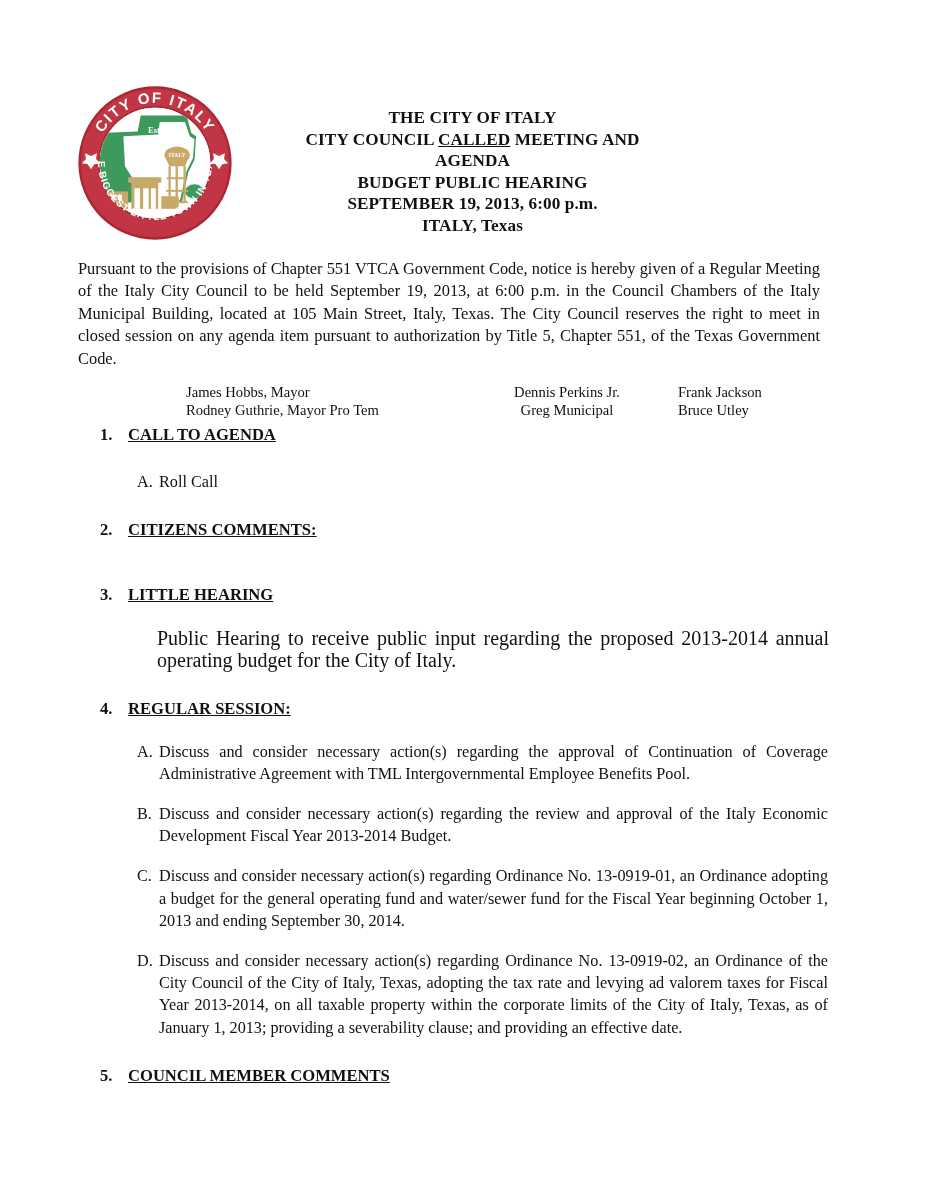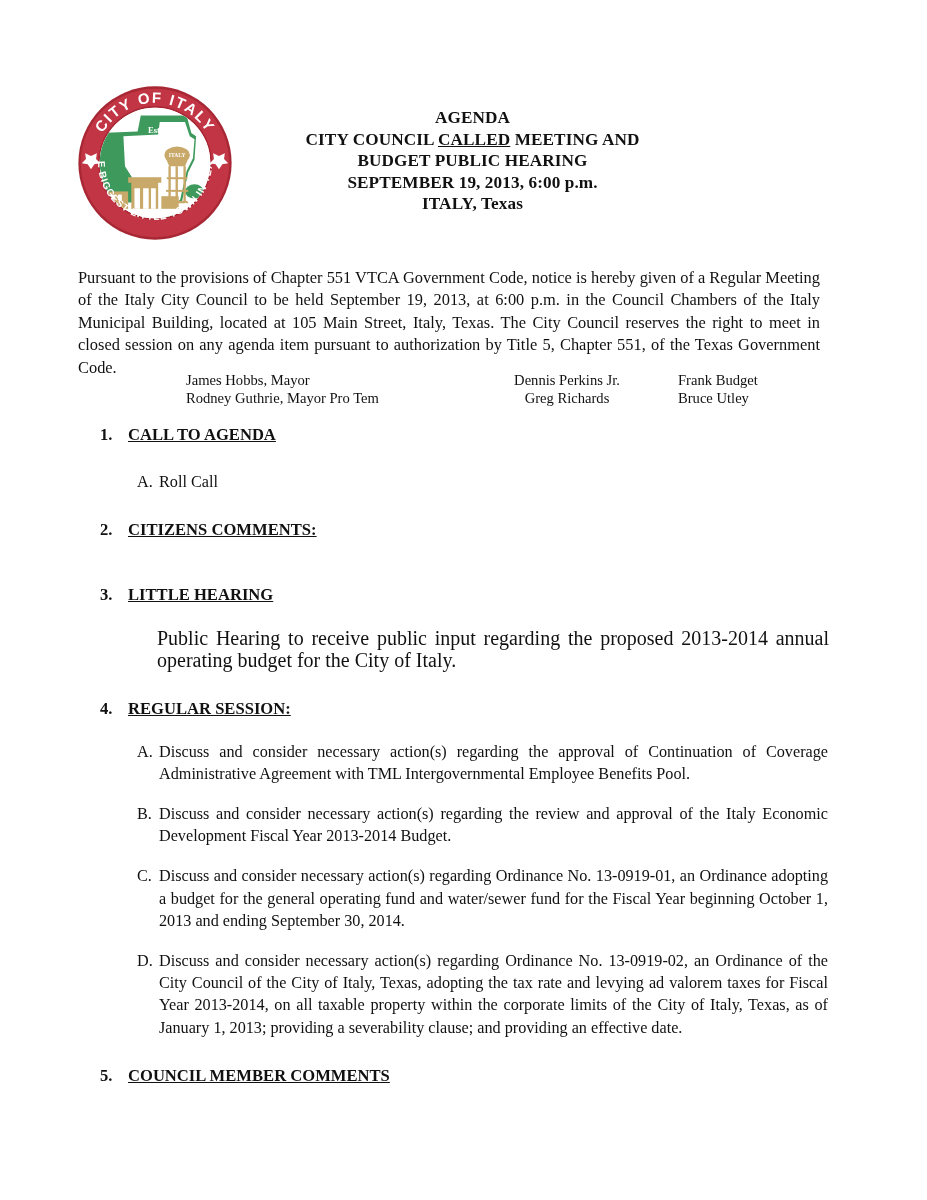--- a/index.html
+++ b/index.html
@@ -54,32 +54,32 @@
     line-height: 21.6px;
     letter-spacing: 0.1px;
   }
   .title-block .tline { white-space: nowrap; }
   .title-block .u { text-decoration: underline; }
 
   
   .intro {
     position: absolute;
     left: 78px;
-    top: 267px;
+    top: 258px;
     width: 742px;
     font-size: 16.4px;
     line-height: 22.4px;
     text-align: justify;
     text-justify: inter-word;
   }
 
   .members {
     position: absolute;
     left: 186px;
-    top: 372px;
+    top: 384px;
     width: 640px;
     font-size: 14.6px;
     line-height: 17.6px;
   }
   .members .mrow { display: flex; }
   .members .c1 { width: 270px; }
   .members .c2 { width: 222px; text-align: center; }
   .members .c3 { width: 148px; }
 
   .agenda {
@@ -203,39 +203,40 @@
         <text font-family="Liberation Sans, sans-serif" font-size="12.5" font-weight="bold" fill="#FFFFFF" letter-spacing="1.1">
           <textPath href="#arcBottom" startOffset="50%" text-anchor="middle">THE BIGGEST LITTLE TOWN IN TEXAS</textPath>
         </text>
 
         <polygon points="19,100 23.2,93.6 30.6,92.4 25.4,87 26.4,79.6 19,83 11.6,79.6 12.6,87 7.4,92.4 14.8,93.6" fill="#FFFFFF" transform="translate(0,8)"></polygon>
         <polygon points="181,100 185.2,93.6 192.6,92.4 187.4,87 188.4,79.6 181,83 173.6,79.6 174.6,87 169.4,92.4 176.8,93.6" fill="#FFFFFF" transform="translate(0,8)"></polygon>
       </svg>
     </div>
 
     <div class="title-block">
+      <div class="tline">THE CITY OF ITALY</div>
+      <div class="tline"><span>CITY COUNCIL </span><span class="u">CALLED</span><span> MEETING AND</span></div>
       <div class="tline">AGENDA</div>
-      <div class="tline"><span>CITY COUNCIL </span><span class="u">CALLED</span><span> MEETING AND</span></div>
       <div class="tline">BUDGET PUBLIC HEARING</div>
       <div class="tline">SEPTEMBER 19, 2013, 6:00 p.m.</div>
       <div class="tline">ITALY, Texas</div>
     </div>
   </div>
 
   <div class="intro">Pursuant to the provisions of Chapter 551 VTCA Government Code, notice is hereby given of a Regular Meeting of the Italy City Council to be held September 19, 2013, at 6:00 p.m. in the Council Chambers of the Italy Municipal Building, located at 105 Main Street, Italy, Texas.  The City Council reserves the right to meet in closed session on any agenda item pursuant to authorization by Title 5, Chapter 551, of the Texas Government Code.</div>
 
   <div class="members">
     <div class="mrow">
       <div class="c1">James Hobbs, Mayor</div>
       <div class="c2">Dennis Perkins Jr.</div>
-      <div class="c3">Frank Budget</div>
+      <div class="c3">Frank Jackson</div>
     </div>
     <div class="mrow">
       <div class="c1">Rodney Guthrie, Mayor Pro Tem</div>
-      <div class="c2">Greg Richards</div>
+      <div class="c2">Greg Municipal</div>
       <div class="c3">Bruce Utley</div>
     </div>
   </div>
 
   <div class="agenda">
 
     <div class="sec">
       <span class="num">1.</span>
       <span class="htxt">CALL TO AGENDA</span>
     </div>

